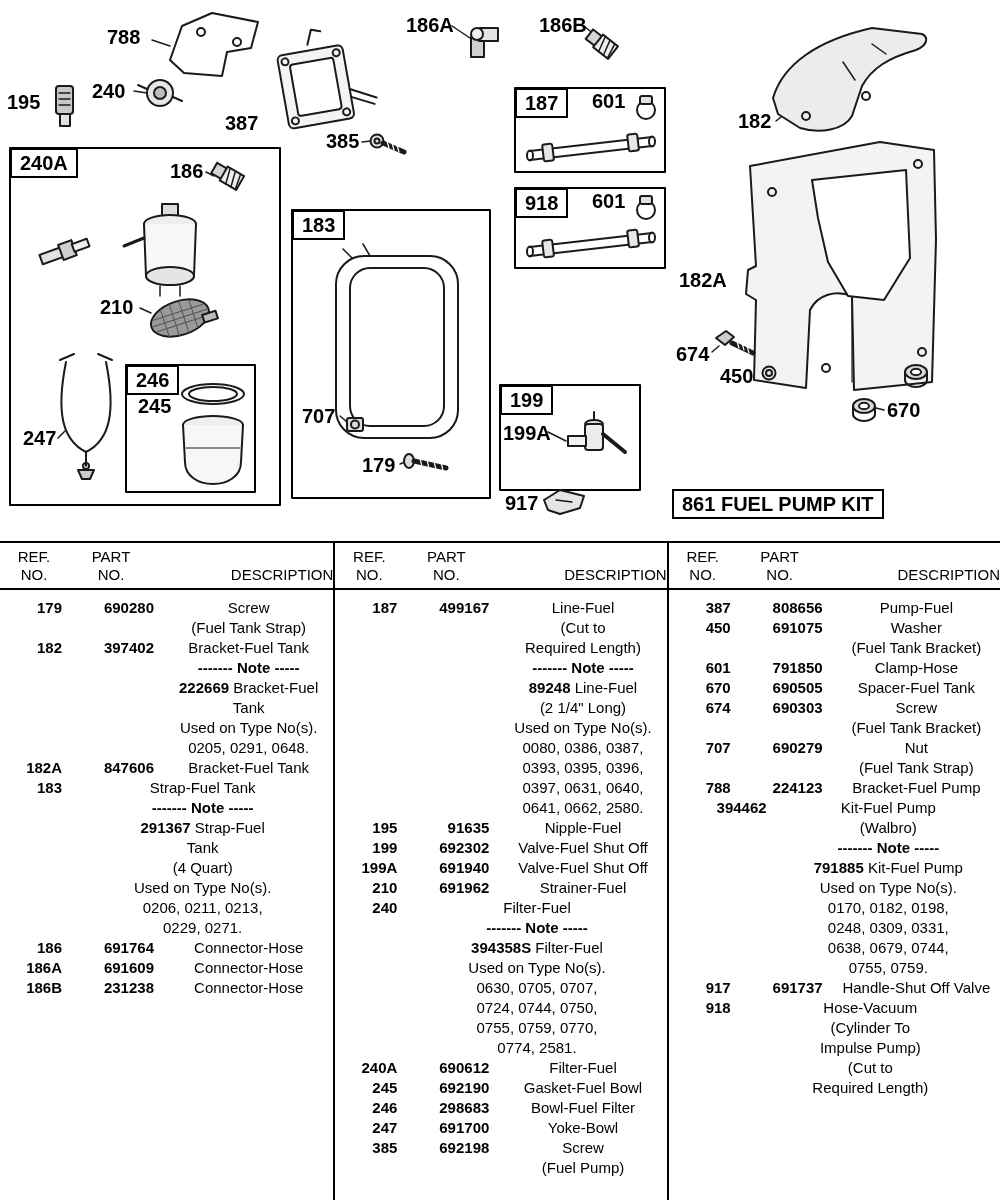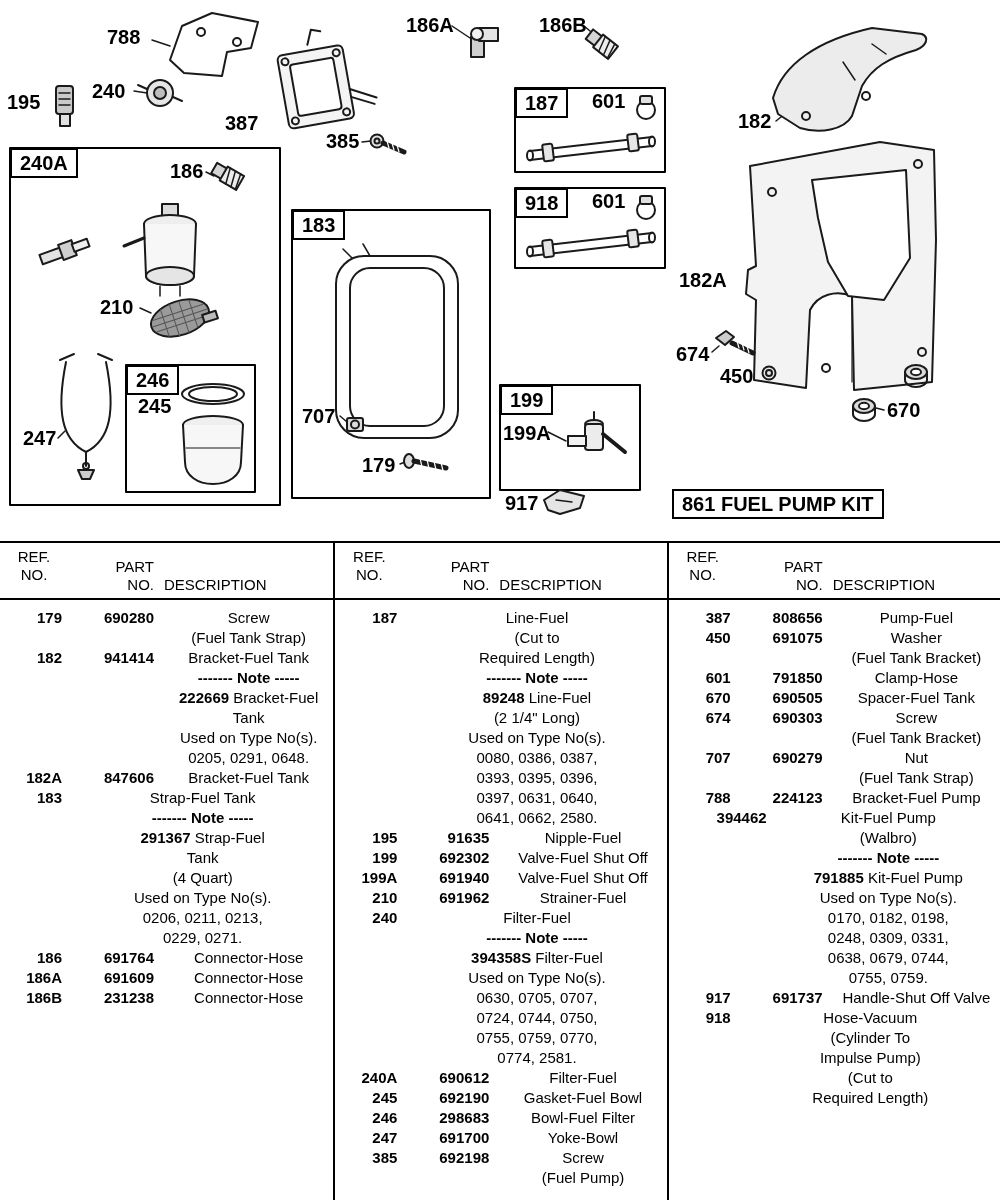--- a/index.html
+++ b/index.html
@@ -11,22 +11,22 @@
   .diagram svg{position:absolute;top:0;left:0;}
   .callout{position:absolute;font-weight:bold;font-size:20px;line-height:1;white-space:nowrap;color:#000;}
   .callout.boxed{border:2px solid #000;padding:3px 8px;background:#fff;}
 
   
   .parts-table{position:absolute;top:541px;left:0;width:1000px;height:659px;border-top:2px solid #000;display:flex;box-sizing:border-box;}
   .pcol{width:333.33px;box-sizing:border-box;overflow:hidden;}
   .pcol + .pcol{border-left:2px solid #000;}
   .phead{display:flex;border-bottom:2px solid #000;padding:5px 0 4px 6px;font-size:15px;line-height:18px;}
   .h-ref{width:56px;text-align:center;flex:none;}
-  .h-part{width:86px;margin-left:6px;text-align:right;flex:none;margin-top:10px;}
-  .h-desc{flex:1;margin-left:10px;display:flex;align-items:flex-end;justify-content:flex-start;}
+  .h-part{width:86px;margin-left:6px;text-align:center;flex:none;}
+  .h-desc{flex:1;margin-left:10px;display:flex;align-items:flex-end;justify-content:flex-end;}
   .h-ref span,.h-part span{display:block;}
   .rows{padding:8px 0 0 6px;}
   .prow{display:flex;font-size:15px;line-height:20px;}
   .c-ref{width:56px;text-align:right;font-weight:bold;flex:none;}
   .c-part{width:86px;margin-left:6px;text-align:right;font-weight:bold;flex:none;}
   .c-desc{flex:1;margin-left:10px;text-align:center;}
   .dline b{font-weight:bold;}
 </style>
 </head>
 <body>
@@ -297,21 +297,21 @@
           <div class="prow">
             <div class="c-ref">179</div>
             <div class="c-part">690280</div>
             <div class="c-desc">
               <div class="dline">Screw</div>
               <div class="dline">(Fuel Tank Strap)</div>
             </div>
           </div>
           <div class="prow">
             <div class="c-ref">182</div>
-            <div class="c-part">941414</div>
+            <div class="c-part">397402</div>
             <div class="c-desc">
               <div class="dline">Bracket-Fuel Tank</div>
               <div class="dline"><b>------- Note -----</b></div>
               <div class="dline"><b>222669</b> Bracket-Fuel</div>
               <div class="dline">Tank</div>
               <div class="dline">Used on Type No(s).</div>
               <div class="dline">0205, 0291, 0648.</div>
             </div>
           </div>
           <div class="prow">
@@ -368,20 +368,21 @@
           <span>PART</span>
           <span>NO.</span>
         </div>
         <div class="h-desc">
           <span>DESCRIPTION</span>
         </div>
       </div>
       <div class="rows">
           <div class="prow">
             <div class="c-ref">187</div>
+            <div class="c-part">499167</div>
             <div class="c-desc">
               <div class="dline">Line-Fuel</div>
               <div class="dline">(Cut to</div>
               <div class="dline">Required Length)</div>
               <div class="dline"><b>------- Note -----</b></div>
               <div class="dline"><b>89248</b> Line-Fuel</div>
               <div class="dline">(2 1/4" Long)</div>
               <div class="dline">Used on Type No(s).</div>
               <div class="dline">0080, 0386, 0387,</div>
               <div class="dline">0393, 0395, 0396,</div>

